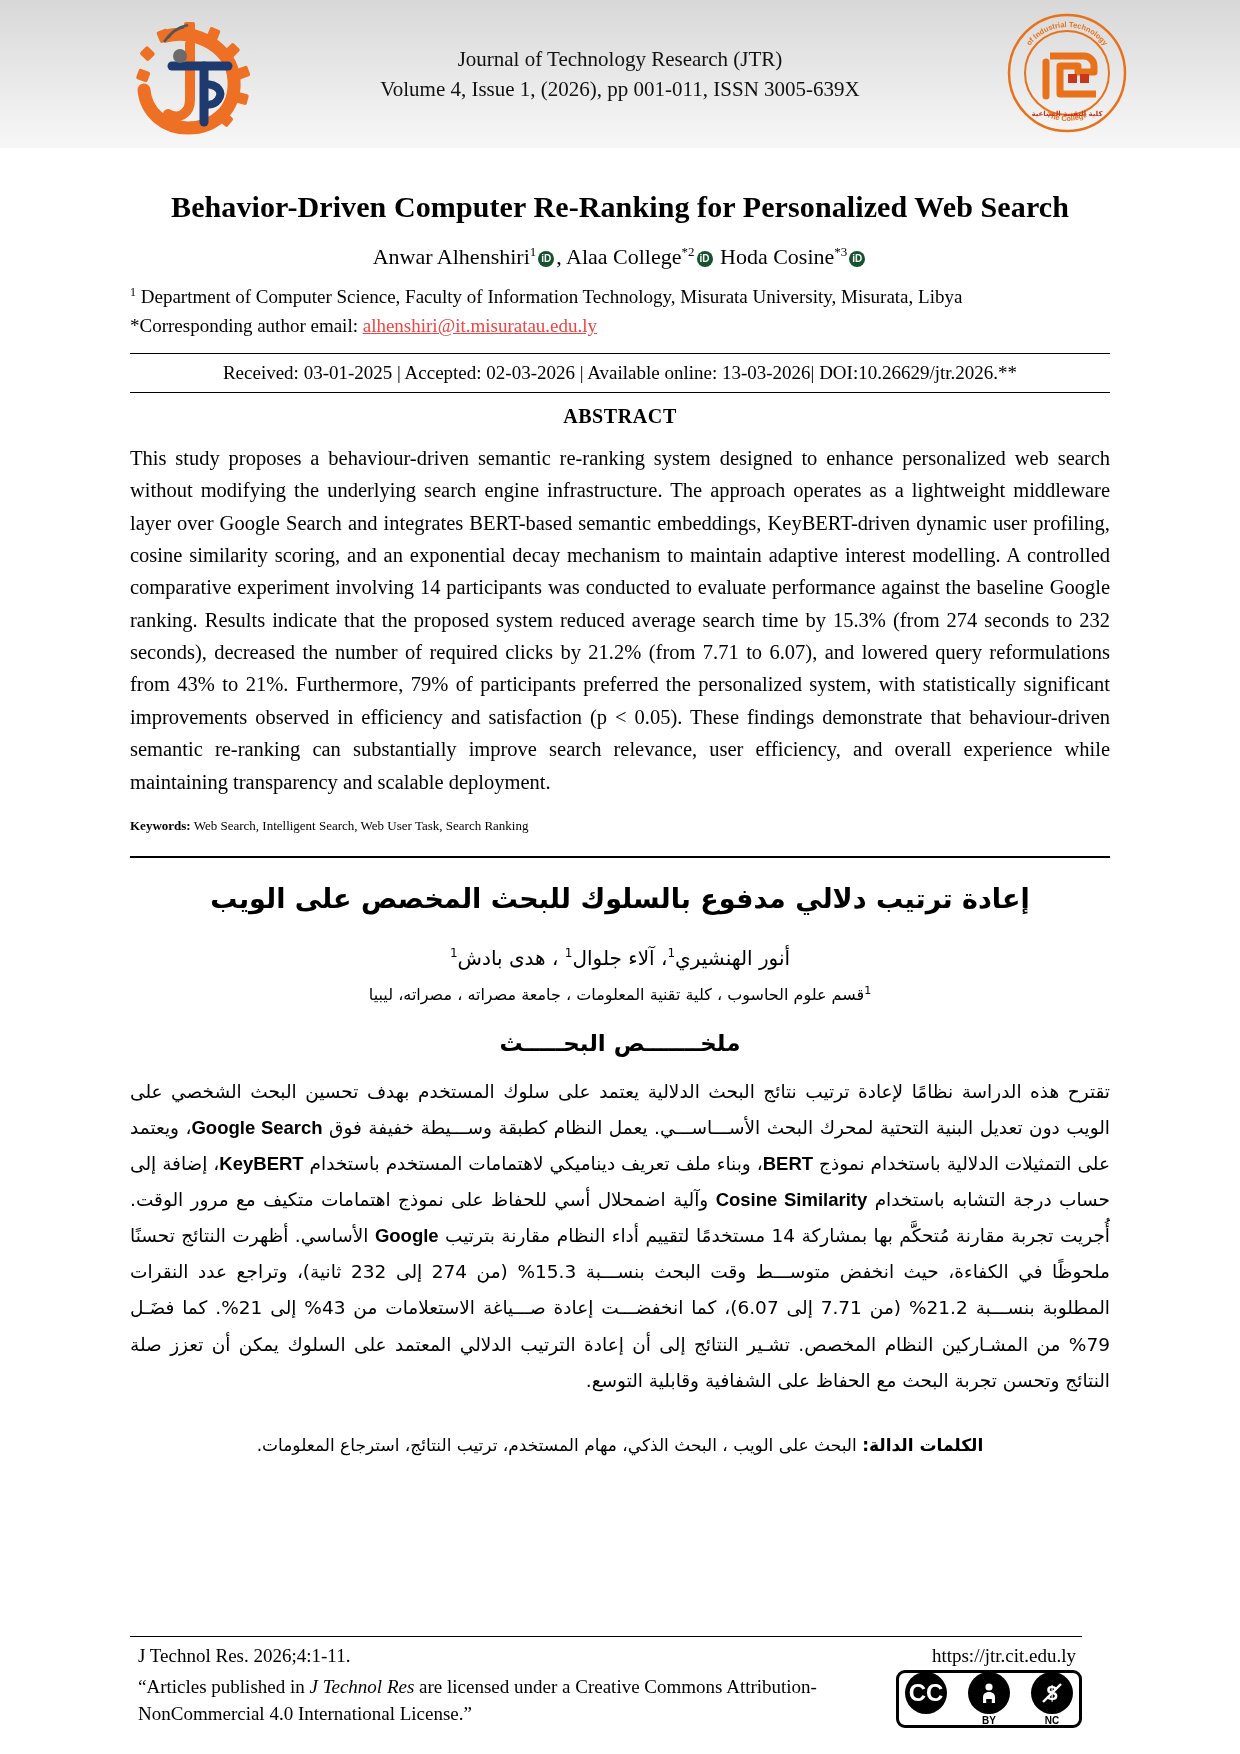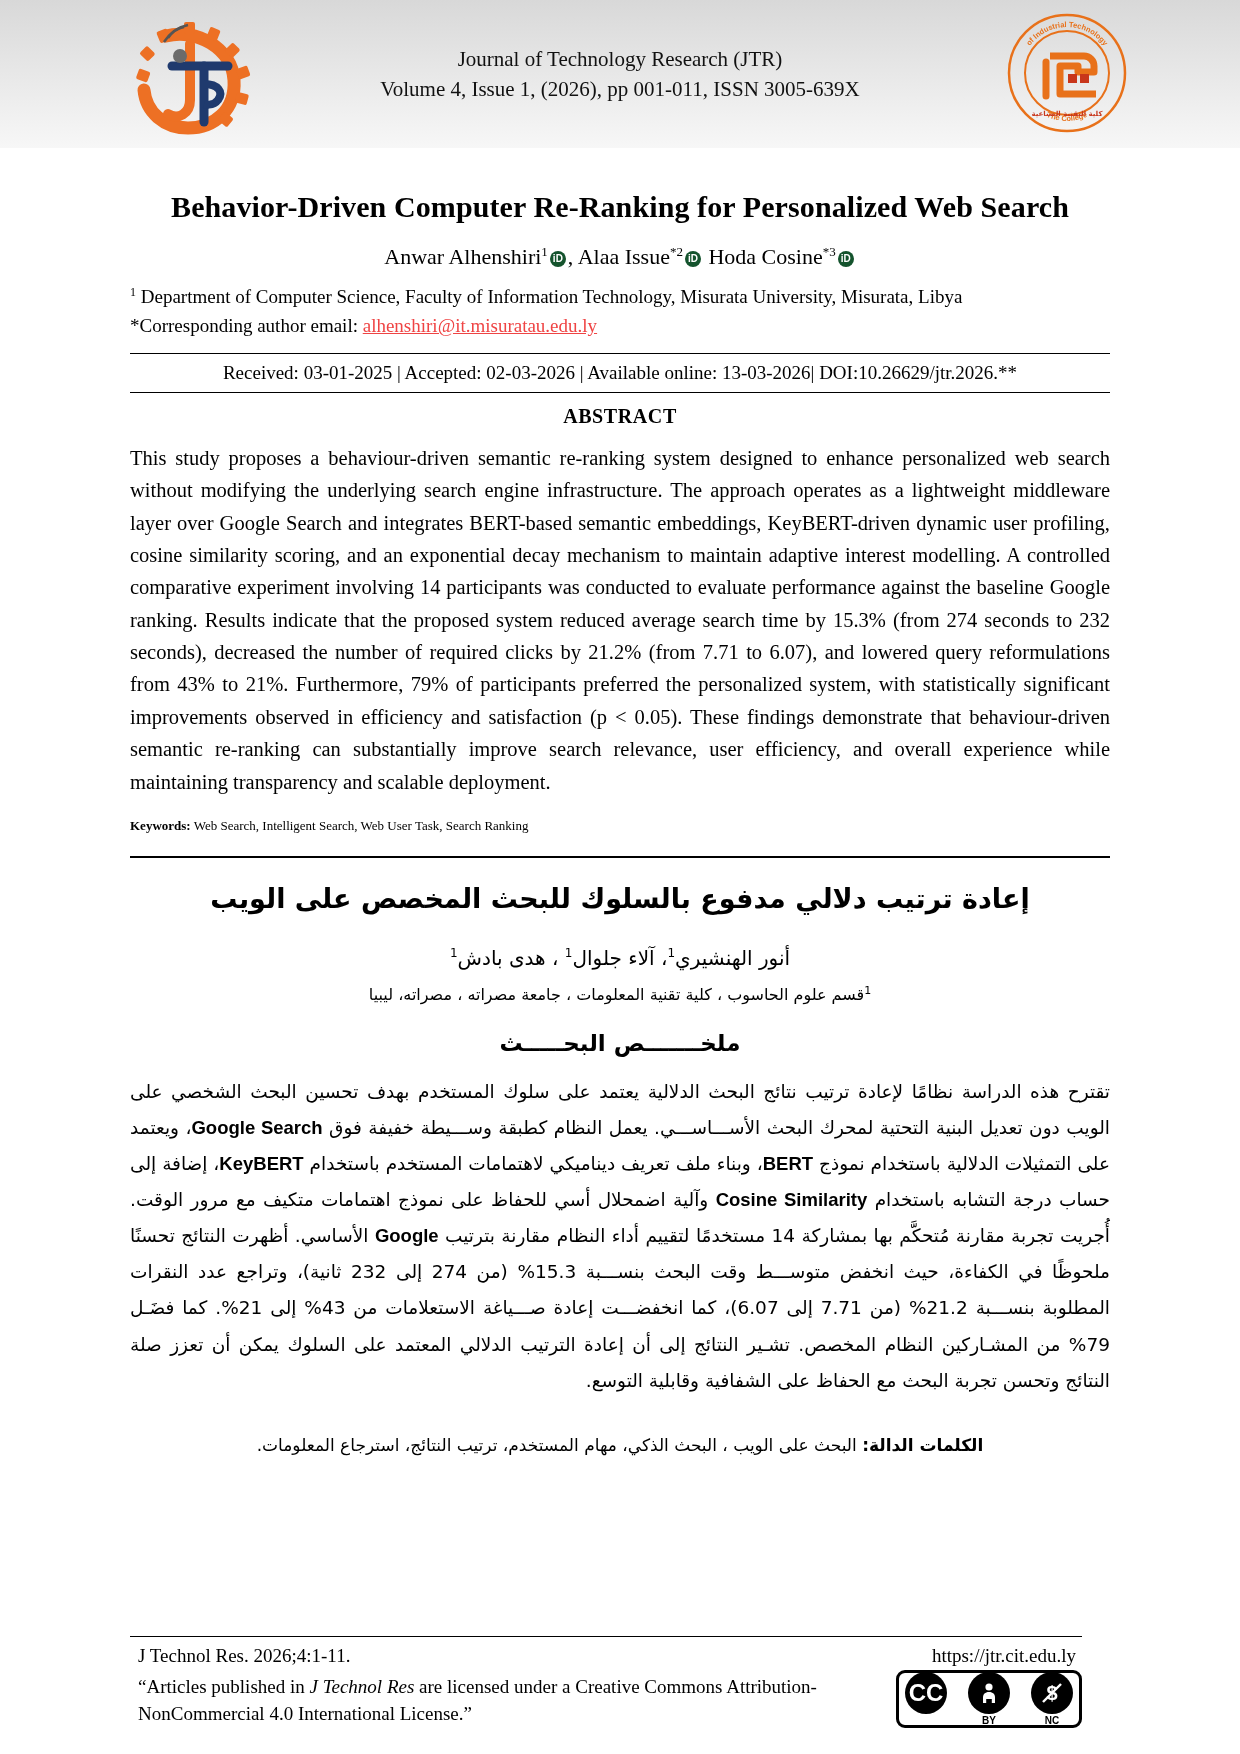--- a/index.html
+++ b/index.html
@@ -306,21 +306,21 @@
       <text x="61" y="104" text-anchor="middle" font-family="DejaVu Sans, sans-serif" font-size="7" fill="#C8361B" font-weight="bold">كلية التقنية الصناعية</text>
     </svg>
   </div>
 </div>
 
 <div class="page">
 
   <h1 class="paper-title">Behavior-Driven Computer Re-Ranking for Personalized Web Search</h1>
 
   <div class="authors">
-    <span>Anwar Alhenshiri</span><sup>1</sup><span class="orcid">iD</span><span>, </span><span>Alaa Issue</span><sup>*2</sup><span class="orcid">iD</span><span> </span><span>Hoda Cosine</span><sup>*3</sup><span class="orcid">iD</span>
+    <span>Anwar Alhenshiri</span><sup>1</sup><span class="orcid">iD</span><span>, </span><span>Alaa College</span><sup>*2</sup><span class="orcid">iD</span><span> </span><span>Hoda Cosine</span><sup>*3</sup><span class="orcid">iD</span>
   </div>
 
   <div class="affil">
     <div><sup>1</sup><span> Department of Computer Science, Faculty of Information Technology, Misurata University, Misurata, Libya</span></div>
     <div><span>*Corresponding author email: </span><a class="email-link" href="#">alhenshiri@it.misuratau.edu.ly</a></div>
   </div>
 
   <div class="dates-bar">Received: 03-01-2025 | Accepted: 02-03-2026 | Available online: 13-03-2026| DOI:10.26629/jtr.2026.**</div>
 
   <div class="section-head">ABSTRACT</div>

